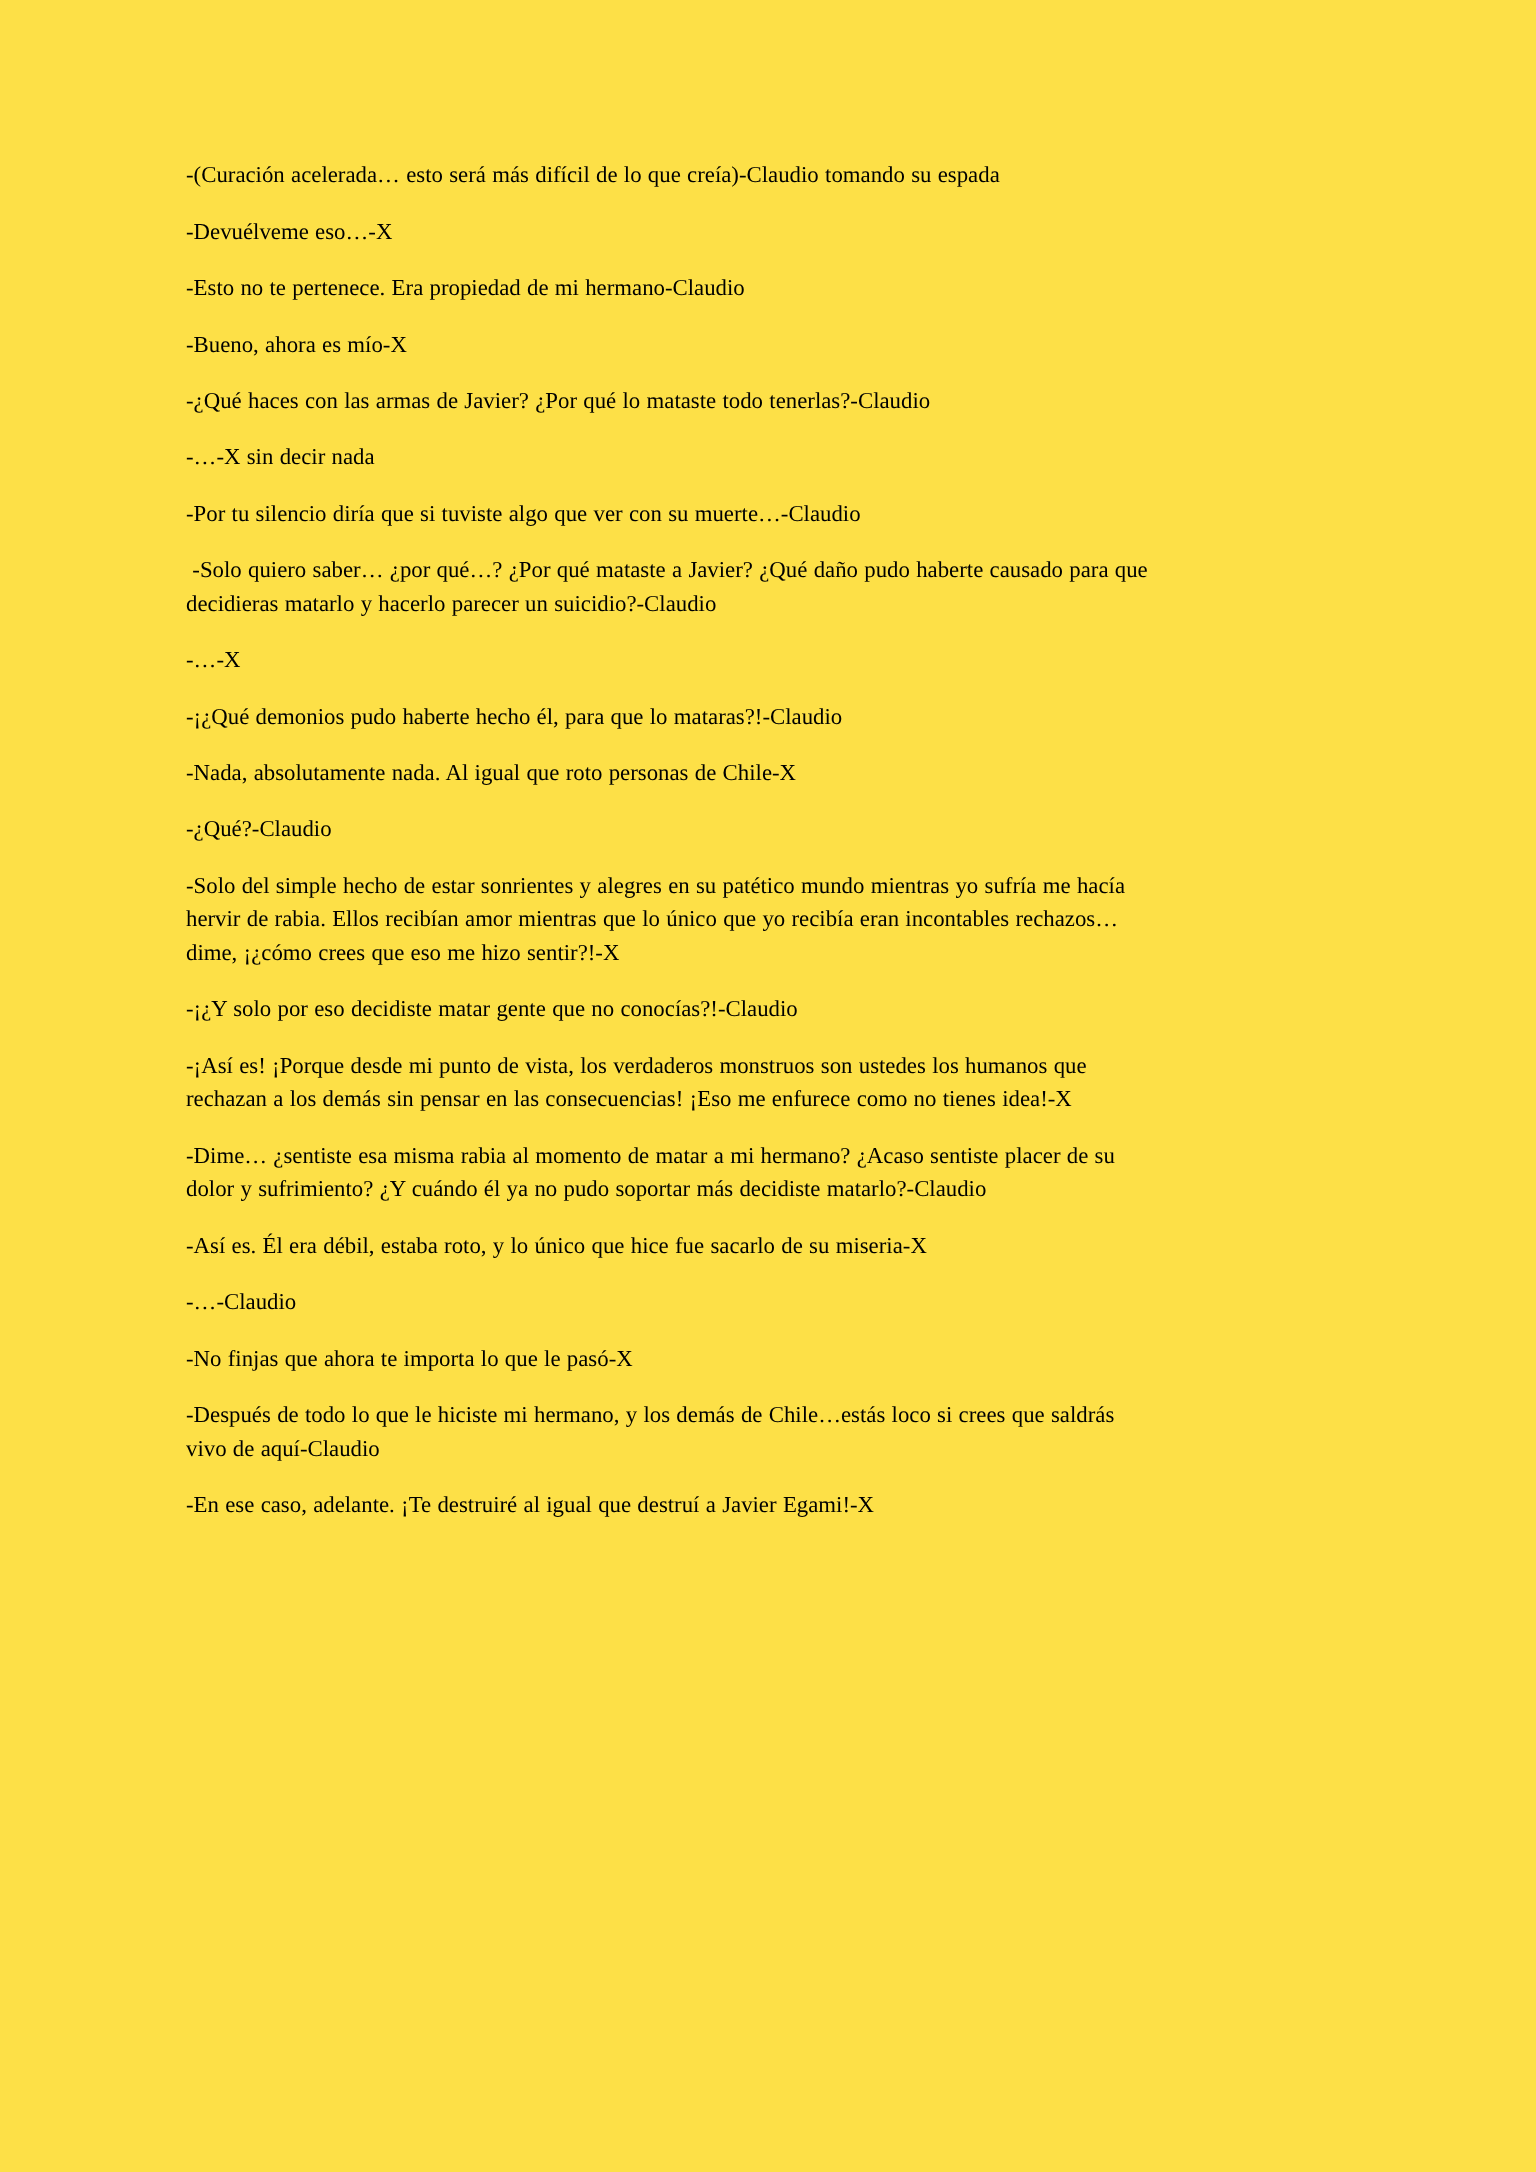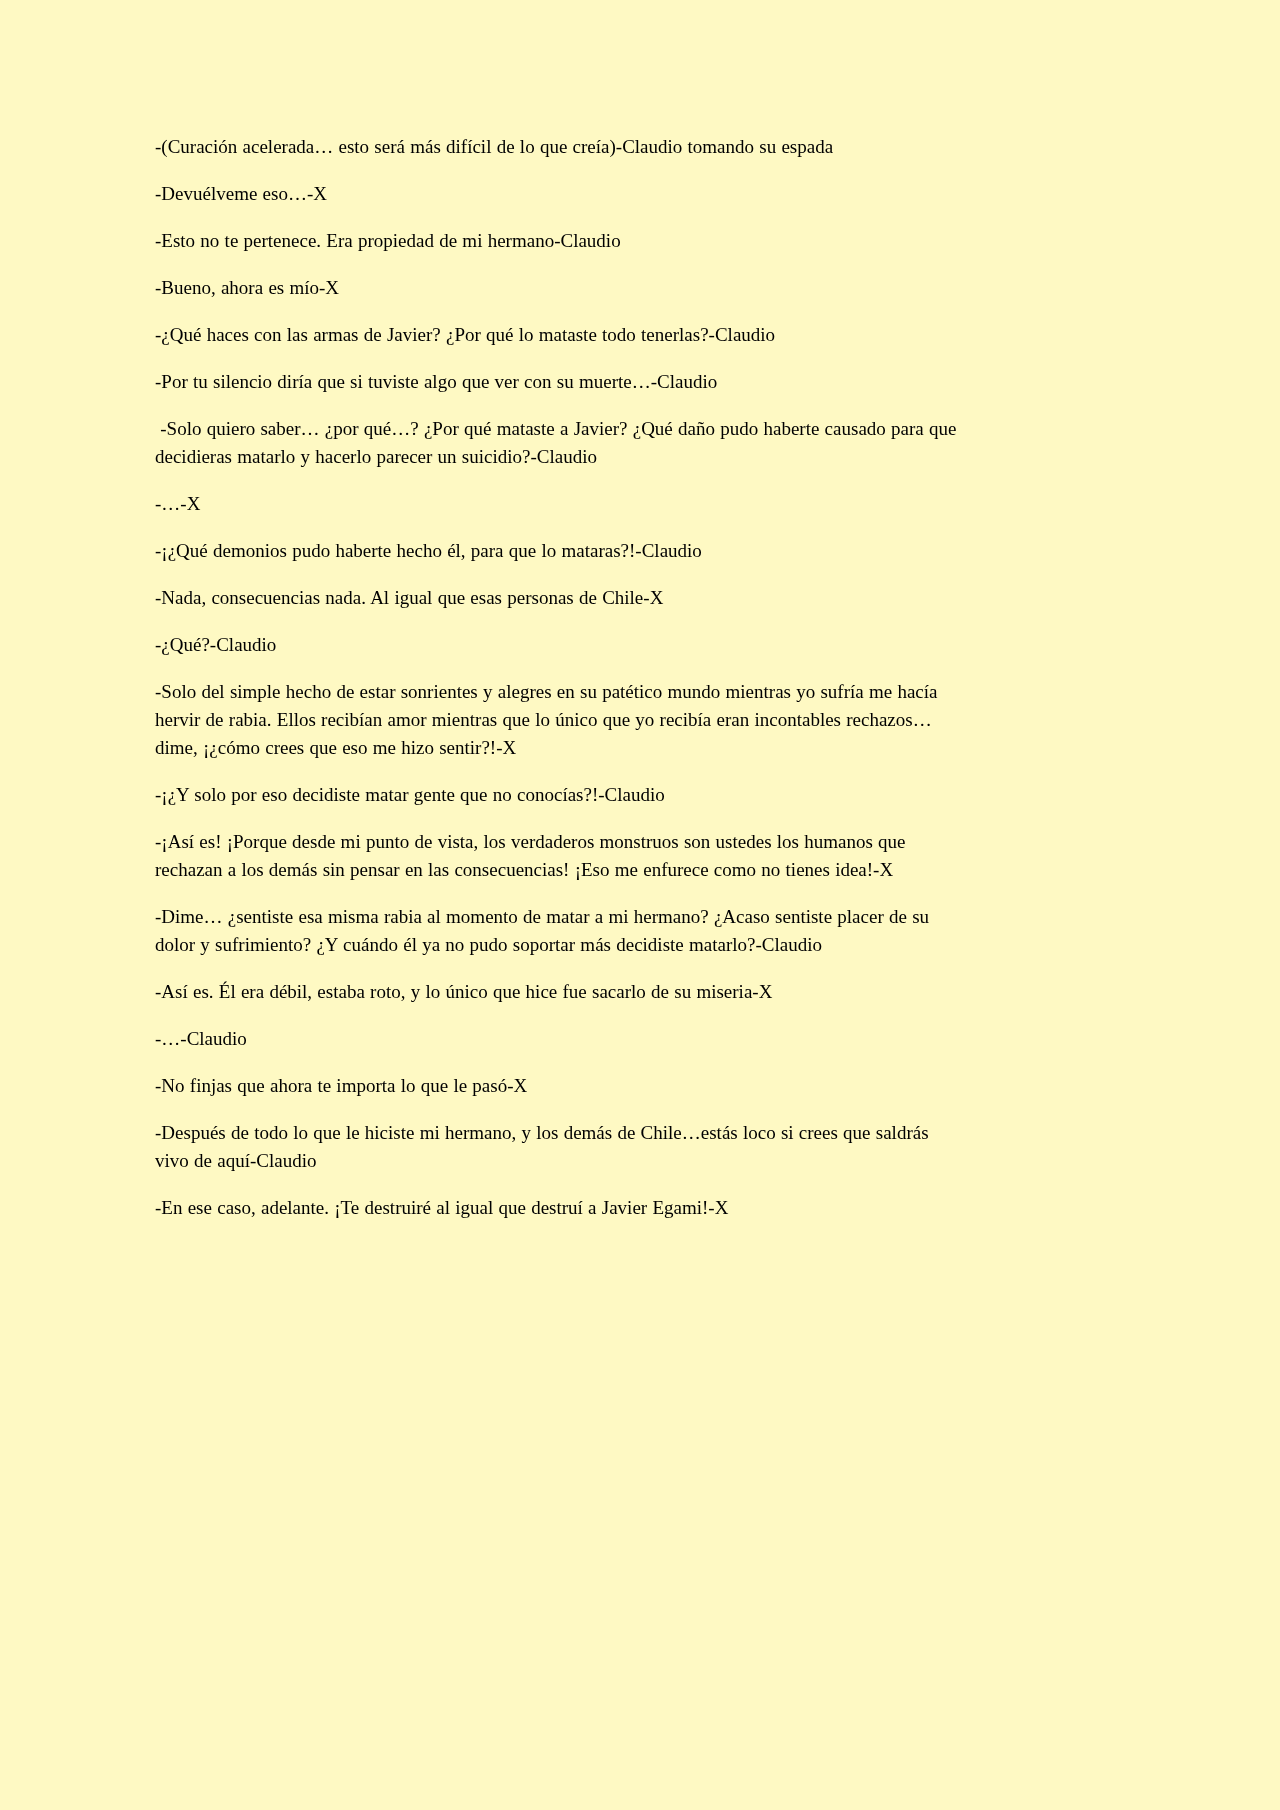--- a/index.html
+++ b/index.html
@@ -12,45 +12,46 @@
     height: 1810px;
     font-family: "Liberation Serif", "DejaVu Serif", serif;
     color: #000000;
     overflow: hidden;
   }
   .page {
     box-sizing: border-box;
     width: 1280px;
     height: 1810px;
     padding: 133px 315px 60px 155px;
-    background: #fef9c3;
+    background: #fde047;
   }
   .doc p {
     margin: 0 0 19px 0;
     font-size: 19px;
     line-height: 28px;
     white-space: pre-wrap;
     word-spacing: 0.5px;
   }
 </style>
 </head>
 <body>
 
 <div class="page">
   <div class="doc">
     <p>-(Curación acelerada… esto será más difícil de lo que creía)-Claudio tomando su espada</p>
     <p>-Devuélveme eso…-X</p>
     <p>-Esto no te pertenece. Era propiedad de mi hermano-Claudio</p>
     <p>-Bueno, ahora es mío-X</p>
     <p>-¿Qué haces con las armas de Javier? ¿Por qué lo mataste todo tenerlas?-Claudio</p>
+    <p>-…-X sin decir nada</p>
     <p>-Por tu silencio diría que si tuviste algo que ver con su muerte…-Claudio</p>
     <p> -Solo quiero saber… ¿por qué…? ¿Por qué mataste a Javier? ¿Qué daño pudo haberte causado para que decidieras matarlo y hacerlo parecer un suicidio?-Claudio</p>
     <p>-…-X</p>
     <p>-¡¿Qué demonios pudo haberte hecho él, para que lo mataras?!-Claudio</p>
-    <p>-Nada, consecuencias nada. Al igual que esas personas de Chile-X</p>
+    <p>-Nada, absolutamente nada. Al igual que roto personas de Chile-X</p>
     <p>-¿Qué?-Claudio</p>
     <p>-Solo del simple hecho de estar sonrientes y alegres en su patético mundo mientras yo sufría me hacía hervir de rabia. Ellos recibían amor mientras que lo único que yo recibía eran incontables rechazos… dime, ¡¿cómo crees que eso me hizo sentir?!-X</p>
     <p>-¡¿Y solo por eso decidiste matar gente que no conocías?!-Claudio</p>
     <p>-¡Así es! ¡Porque desde mi punto de vista, los verdaderos monstruos son ustedes los humanos que rechazan a los demás sin pensar en las consecuencias! ¡Eso me enfurece como no tienes idea!-X</p>
     <p>-Dime… ¿sentiste esa misma rabia al momento de matar a mi hermano? ¿Acaso sentiste placer de su dolor y sufrimiento? ¿Y cuándo él ya no pudo soportar más decidiste matarlo?-Claudio</p>
     <p>-Así es. Él era débil, estaba roto, y lo único que hice fue sacarlo de su miseria-X</p>
     <p>-…-Claudio</p>
     <p>-No finjas que ahora te importa lo que le pasó-X</p>
     <p>-Después de todo lo que le hiciste mi hermano, y los demás de Chile…estás loco si crees que saldrás vivo de aquí-Claudio</p>
     <p>-En ese caso, adelante. ¡Te destruiré al igual que destruí a Javier Egami!-X</p>

